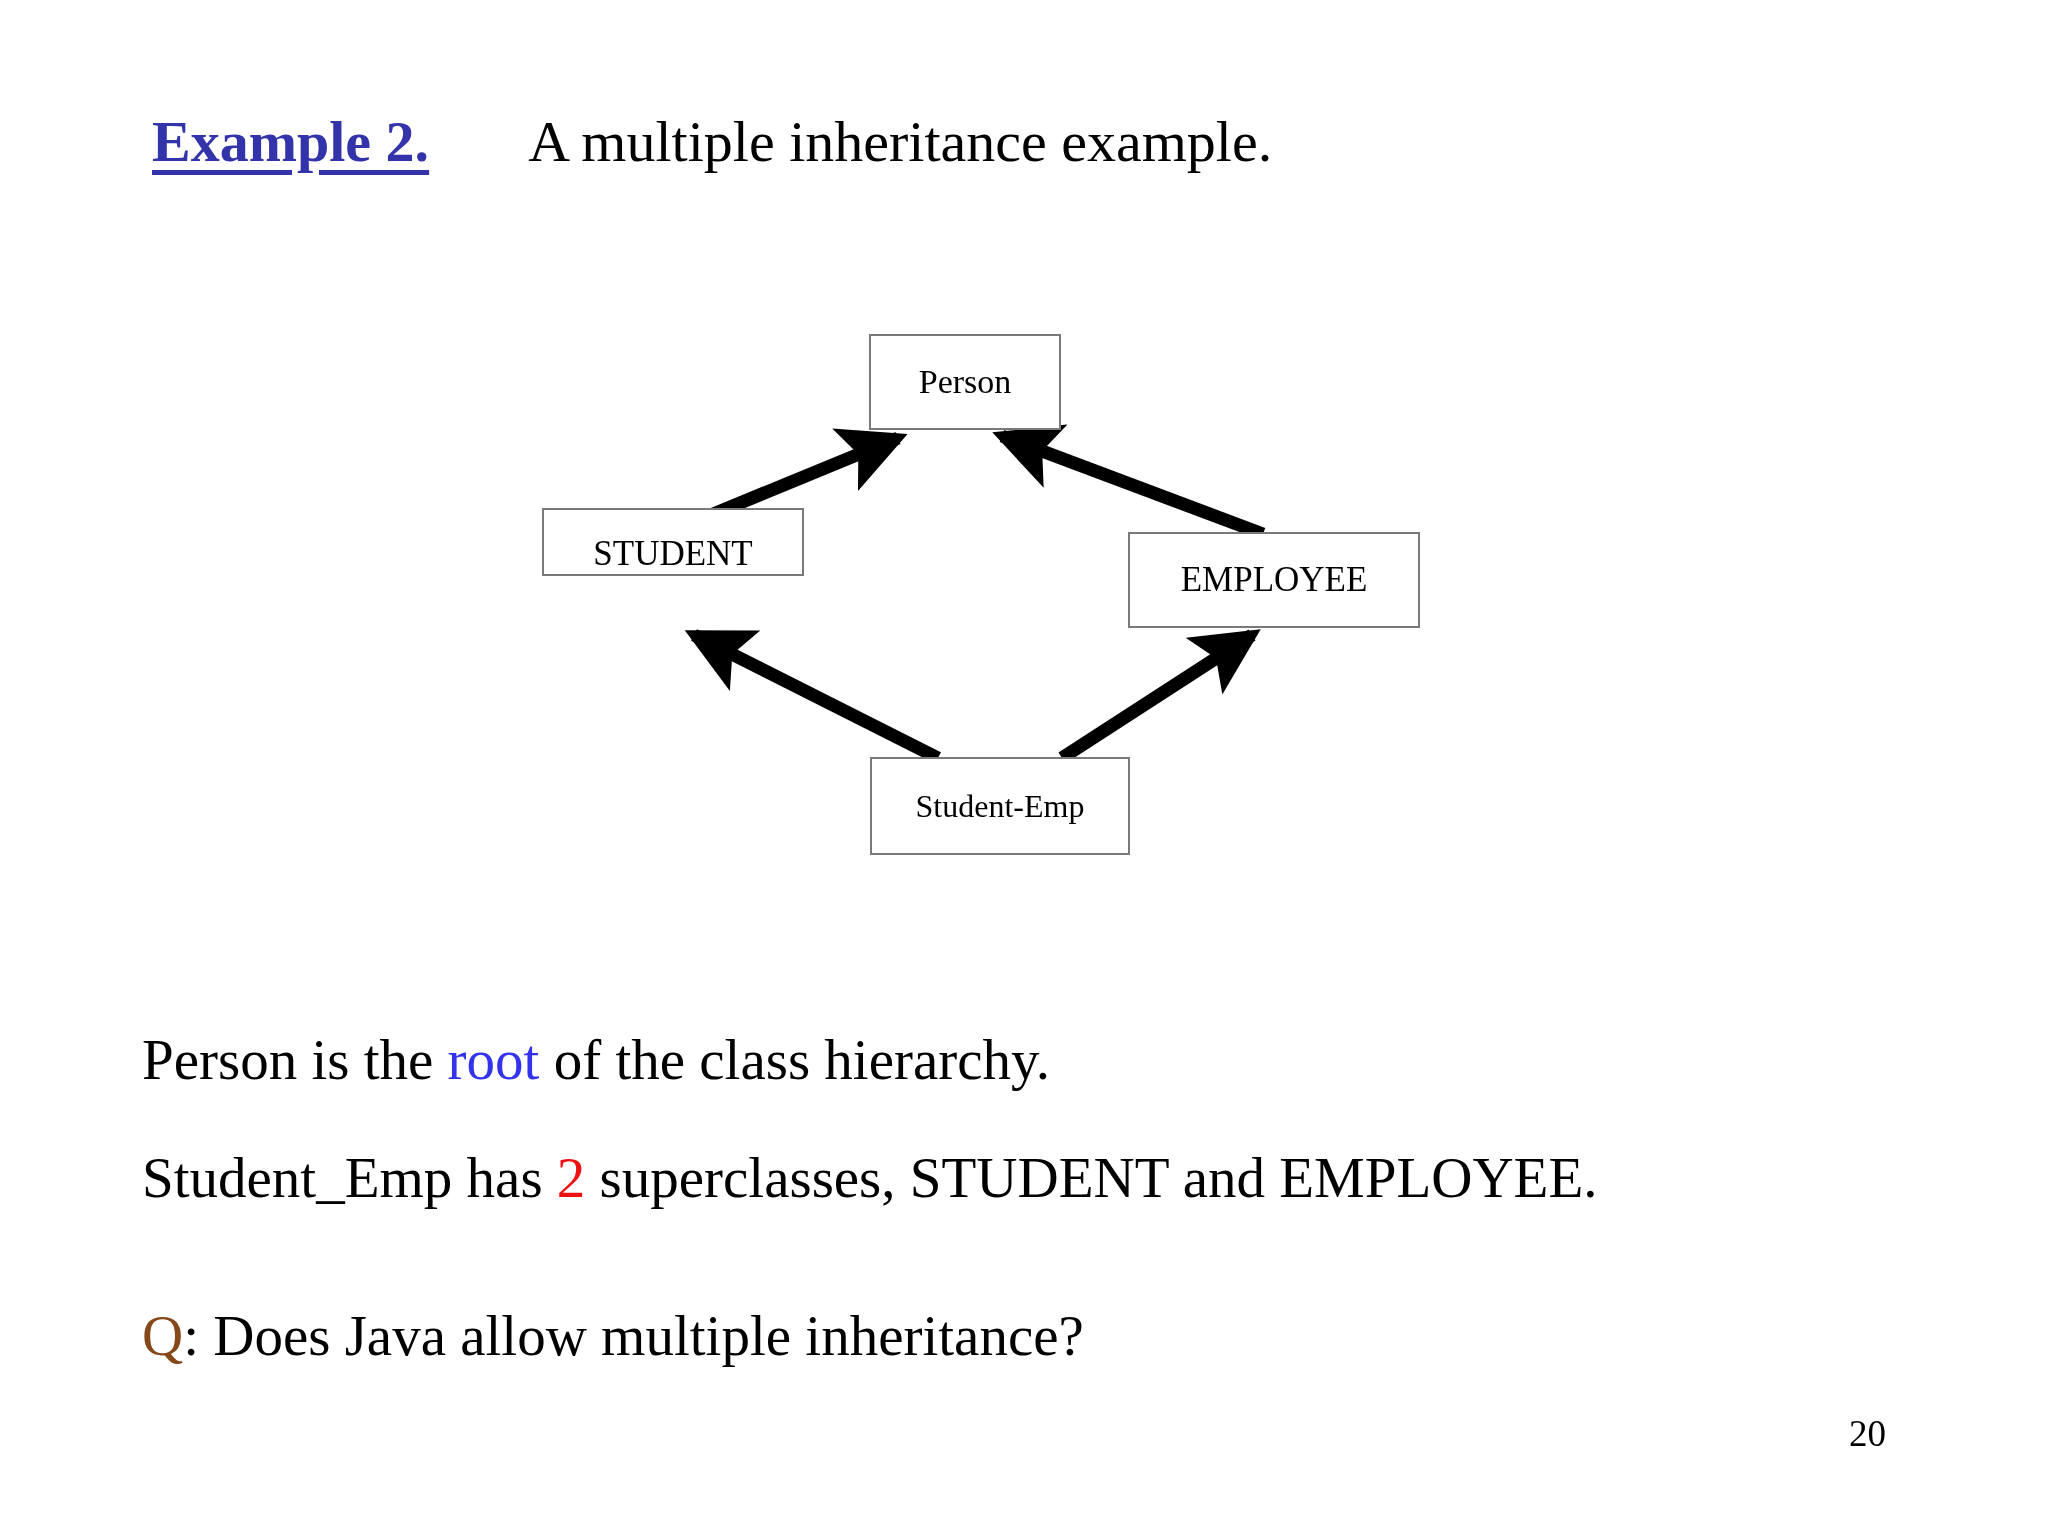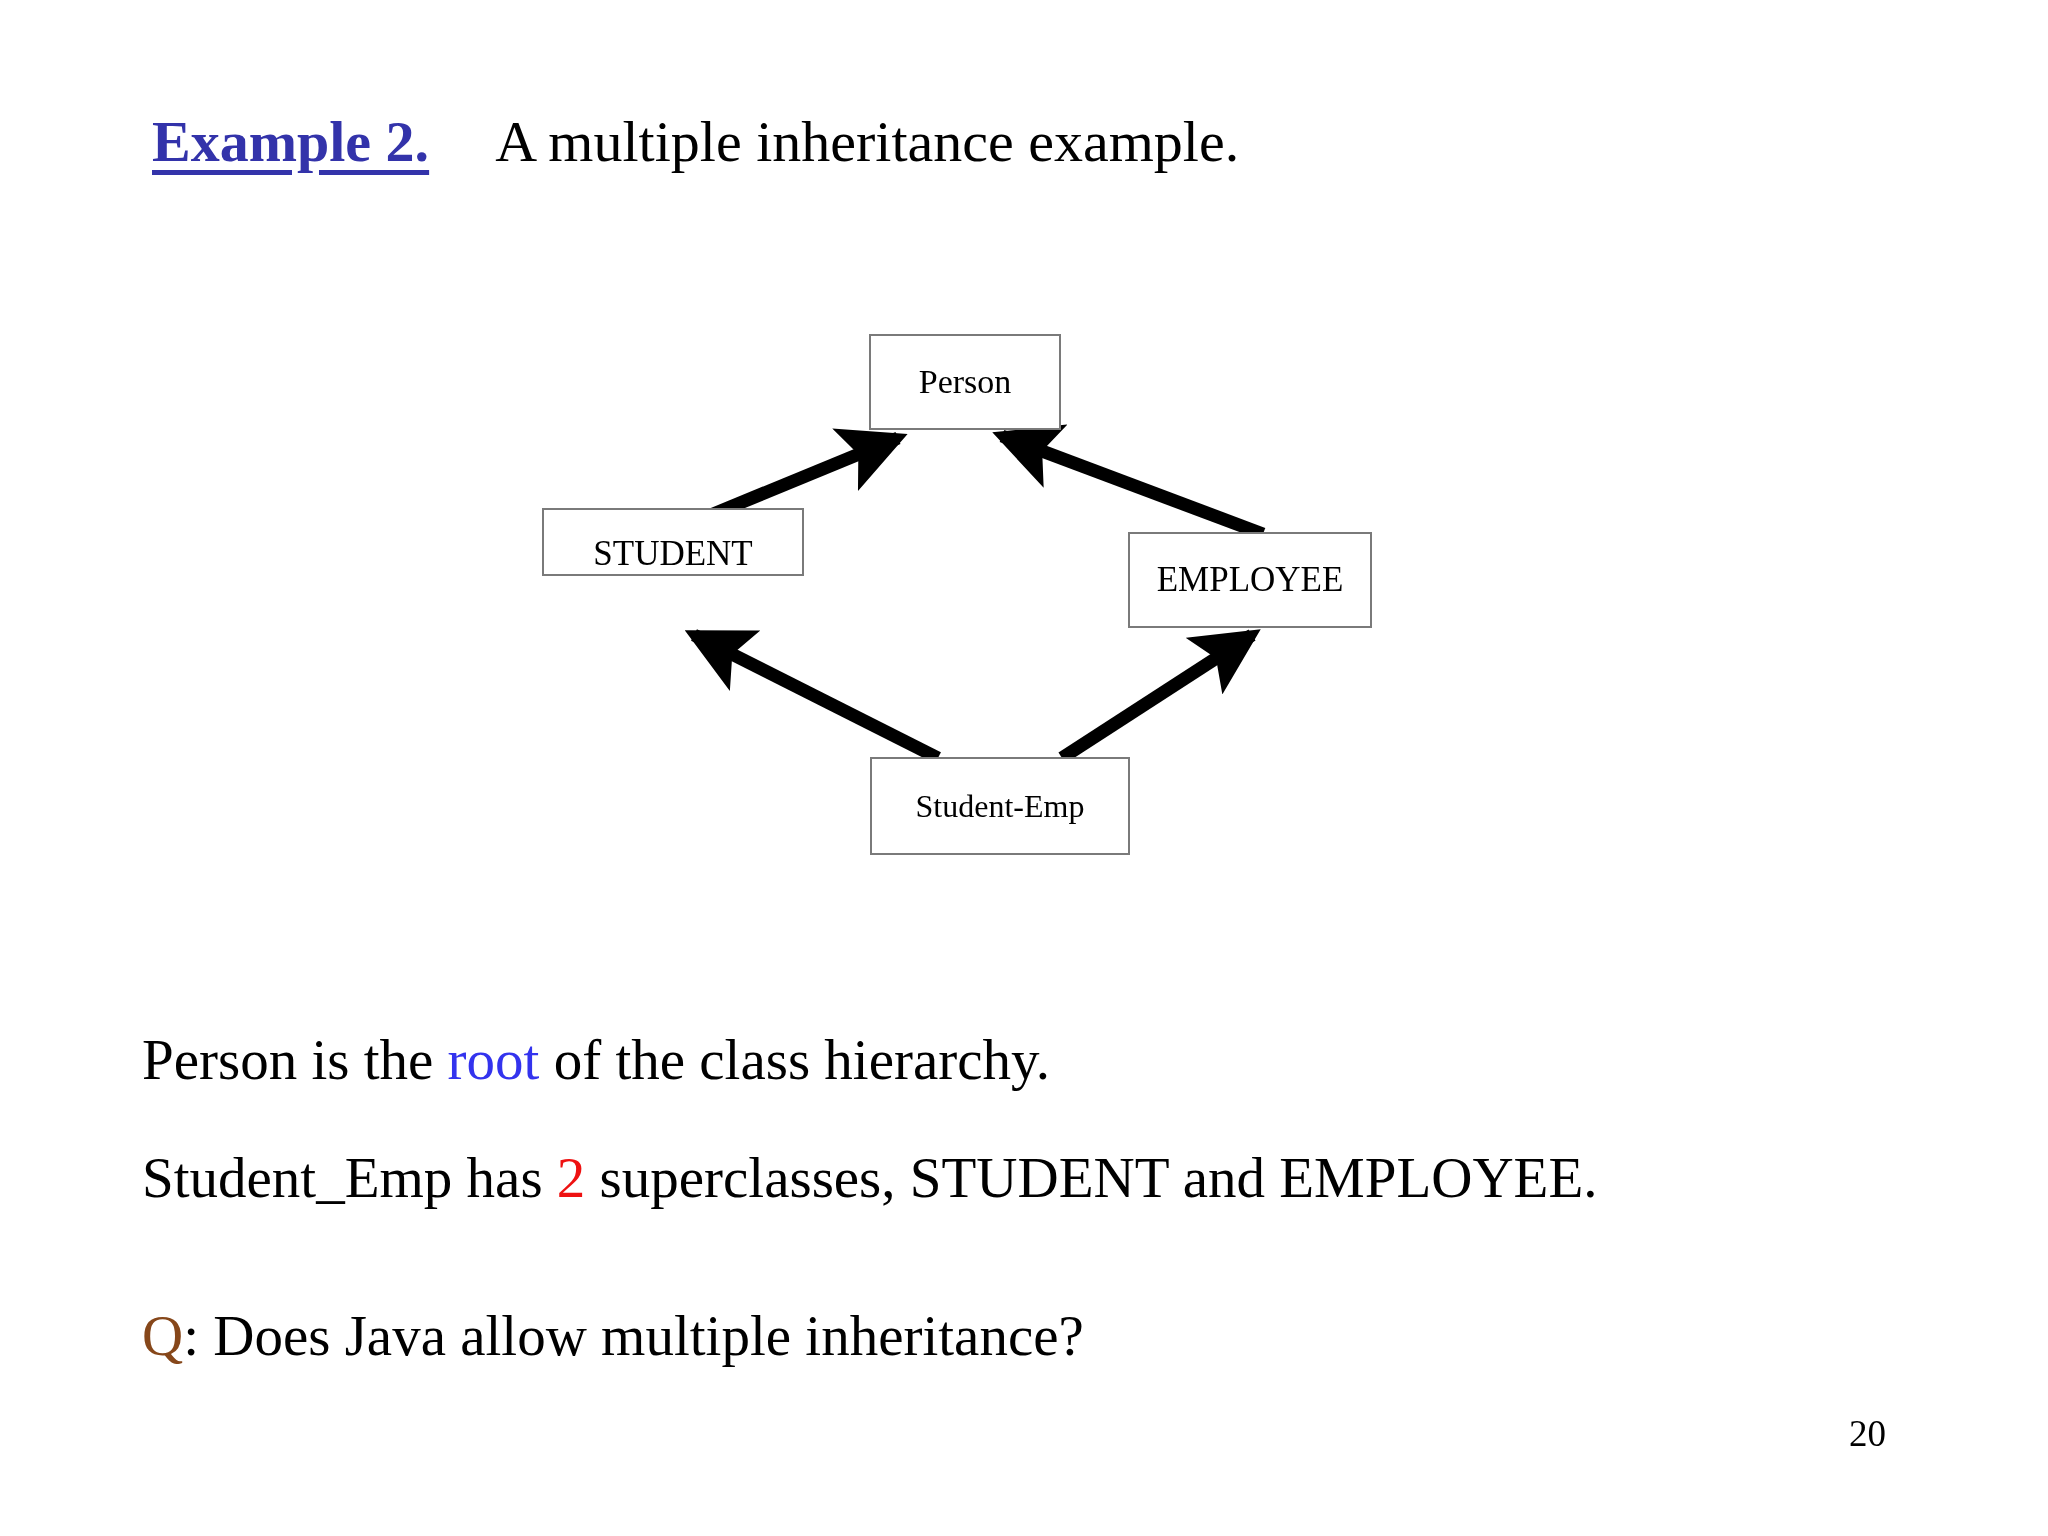--- a/index.html
+++ b/index.html
@@ -31,21 +31,21 @@
     font-weight: bold;
     color: #3333AA;
     text-decoration: underline;
     text-underline-offset: 9px;
     letter-spacing: 0px;
   }
   .title-text {
     font-size: 58px;
     font-weight: normal;
     color: #000000;
-    margin-left: 66px;
+    margin-left: 99px;
     text-align: center;
   }
 
   
   .diagram {
     position: absolute;
     left: 0;
     top: 0;
     width: 2048px;
     height: 1000px;
@@ -65,21 +65,21 @@
   #box-person {
     left: 869px;  top: 334px;  width: 192px; height: 96px;
     font-size: 34px;
   }
   #box-student {
     left: 542px;  top: 508px;  width: 262px; height: 68px;
     font-size: 35px;
     align-items: flex-end;
   }
   #box-employee {
-    left: 1128px; top: 532px;  width: 244px; height: 96px;
+    left: 1128px; top: 532px;  width: 292px; height: 96px;
     font-size: 35px;
   }
   #box-studentemp {
     left: 870px;  top: 757px;  width: 260px; height: 98px;
     font-size: 32px;
   }
   .arrows {
     position: absolute;
     left: 0; top: 0;
     width: 2048px;

